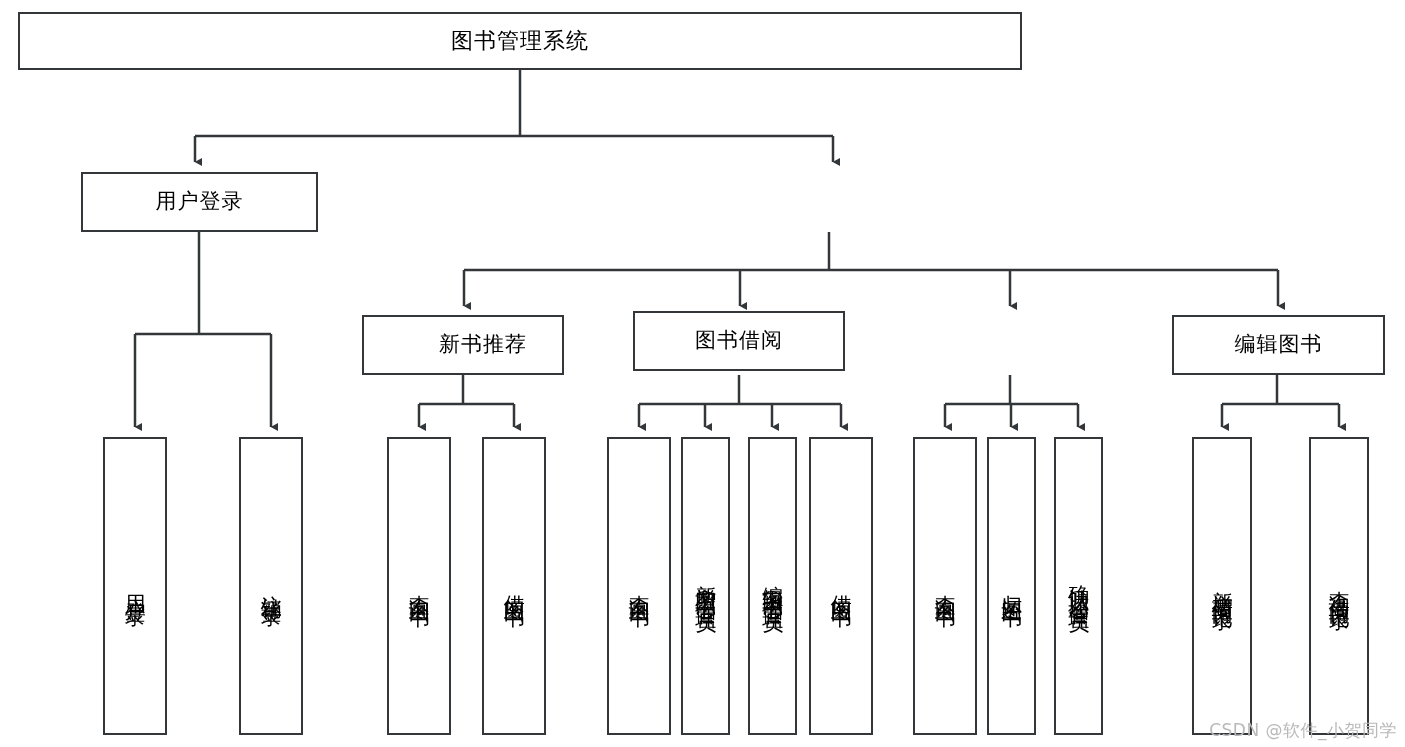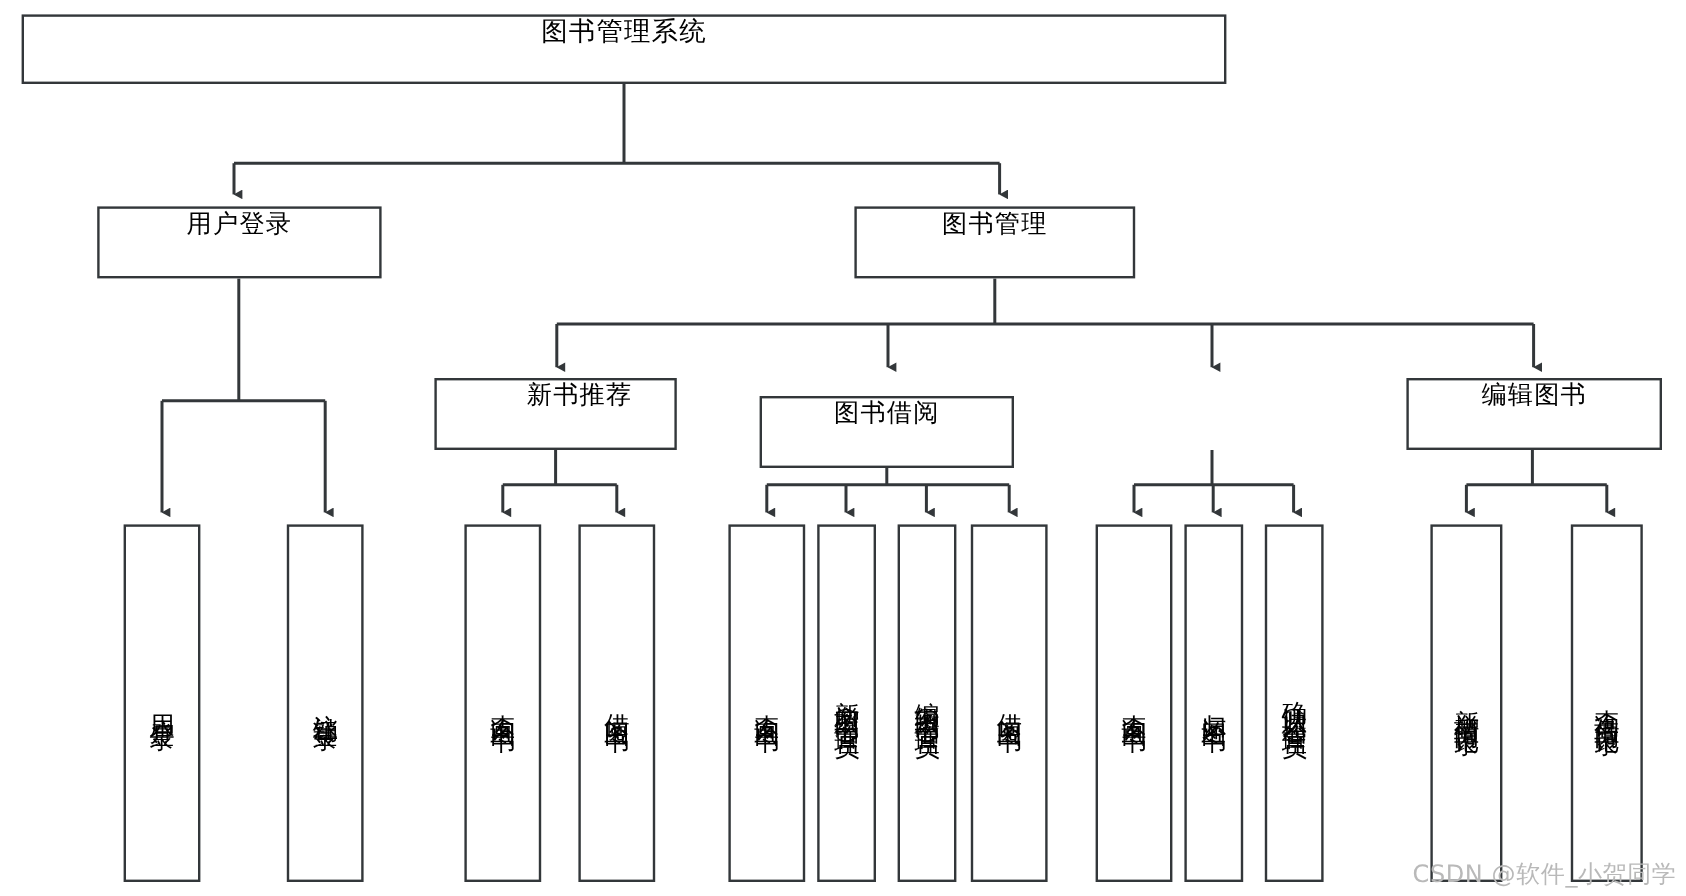--- a/index.html
+++ b/index.html
@@ -17,21 +17,21 @@
     height: 747px;
     background: #ffffff;
     overflow: hidden;
   }
   .node {
     position: absolute;
     box-sizing: border-box;
     border: 2.5px solid #33373a;
     background: #ffffff;
     display: flex;
-    align-items: flex-start;
+    align-items: center;
     justify-content: center;
     color: #000000;
     text-align: center;
   }
   .node.horiz {
     font-size: 21px;
     letter-spacing: 1px;
     line-height: 1.2;
   }
   .node.root {
@@ -58,21 +58,21 @@
     left: 0;
     top: 0;
     width: 1405px;
     height: 747px;
     pointer-events: none;
   }
   .watermark {
     position: absolute;
     right: 8px;
     bottom: 5px;
-    font-size: 20px;
+    font-size: 17px;
     color: #b9b9b9;
     white-space: nowrap;
     letter-spacing: 0.5px;
   }
 </style>
 </head>
 <body>
 
 <div id="canvas">
 
@@ -126,28 +126,25 @@
     </g>
   </svg>
 
   <div class="node horiz root" style="left:18px; top:12px; width:1004px; height:58px;">
     <span>图书管理系统</span>
   </div>
 
   <div class="node horiz" style="left:81px; top:172px; width:237px; height:60px;">
     <span>用户登录</span>
   </div>
-  <div class="node horiz" style="left:712px; top:172px; width:234px; height:60px;">
-    <span>图书管理</span>
-  </div>
 
   <div class="node horiz" style="left:362px; top:315px; width:202px; height:60px;padding-left:40px;">
     <span>新书推荐</span>
   </div>
-  <div class="node horiz" style="left:633px; top:330px; width:212px; height:60px;">
+  <div class="node horiz" style="left:633px; top:311px; width:212px; height:60px;">
     <span>图书借阅</span>
   </div>
   <div class="node horiz" style="left:1172px; top:315px; width:213px; height:60px;">
     <span>编辑图书</span>
   </div>
 
   <div class="node vert" style="left:103px; top:437px; width:64px; height:298px;">
     <span>用户登录</span>
   </div>
   <div class="node vert" style="left:239px; top:437px; width:64px; height:298px;">

